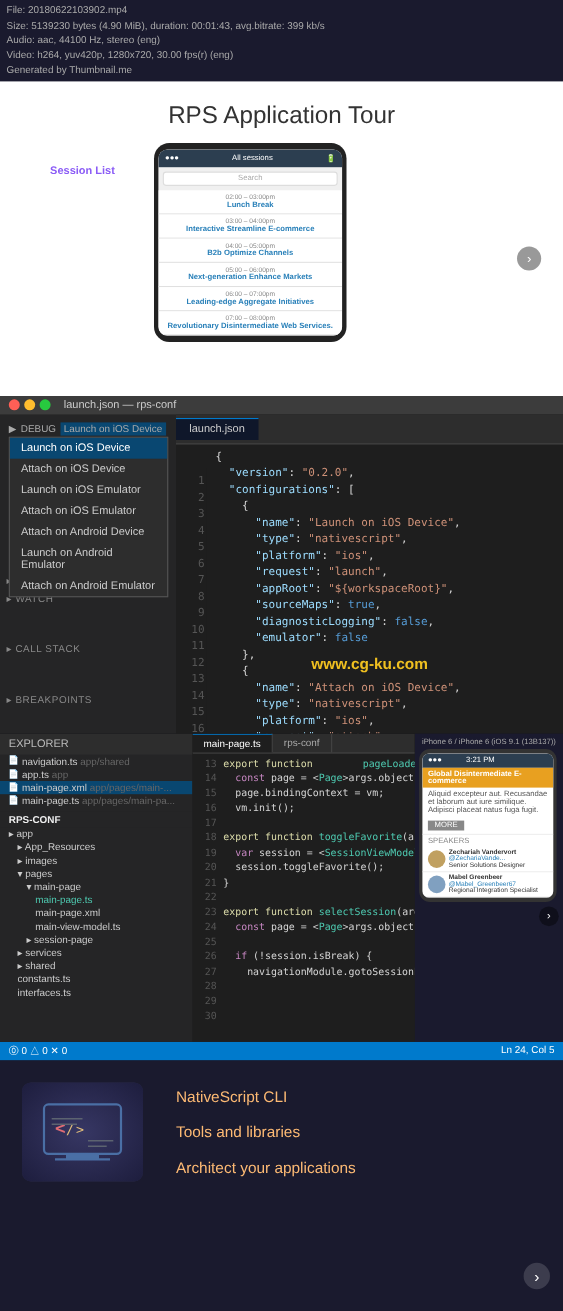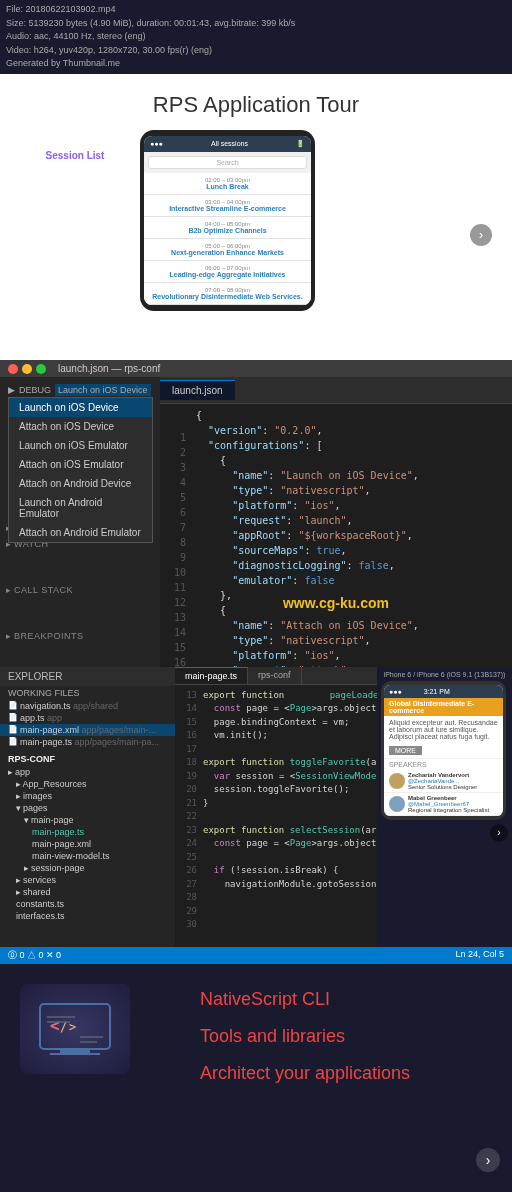--- a/index.html
+++ b/index.html
@@ -110,21 +110,21 @@
       background: #1e1e1e;
       position: relative;
       overflow: hidden;
     }
     .vscode-titlebar {
       background: #3c3c3c;
       color: #ccc;
       font-size: 10px;
       padding: 3px 8px;
       display: flex;
-      align-items: flex-end;
+      align-items: center;
       gap: 6px;
     }
     .traffic-lights {
       display: flex;
       gap: 4px;
       margin-right: 6px;
     }
     .tl { width: 10px; height: 10px; border-radius: 50%; }
     .tl-red { background: #ff5f56; }
     .tl-yellow { background: #ffbd2e; }
@@ -437,25 +437,24 @@
     .code-svg {
       position: relative;
       z-index: 1;
     }
 
     .promo-text {
       flex: 1;
       padding-top: 5px;
     }
     .promo-item {
-      font-size: 18px;
-      color: #ef4444;
+      font-size: 14px;
+      color: #fdba74;
       margin-bottom: 16px;
       font-weight: normal;
-      margin-left: 40px;
     }
 
     .nav-arrow {
       position: absolute;
       right: 6px;
       background: rgba(0,0,0,0.4);
       border-radius: 50%;
       width: 22px;
       height: 22px;
       display: flex;
@@ -604,21 +603,20 @@
       <div class="watermark">www.cg-ku.com</div>
     </div>
   </div>
 
 </div>
 
 <div class="explorer-section">
 
   <div class="explorer-sidebar">
     <div class="explorer-title">EXPLORER</div>
-    <div class="explorer-subtitle">WORKING FILES</div>
 
     <div class="tree-item tree-indent-1">
       <span class="tree-icon">📄</span>
       <span style="font-size:9px;">navigation.ts  <span style="color:#666;">app/shared</span></span>
     </div>
     <div class="tree-item tree-indent-1">
       <span class="tree-icon">📄</span>
       <span style="font-size:9px;">app.ts  <span style="color:#666;">app</span></span>
     </div>
     <div class="tree-item tree-indent-1 active">

